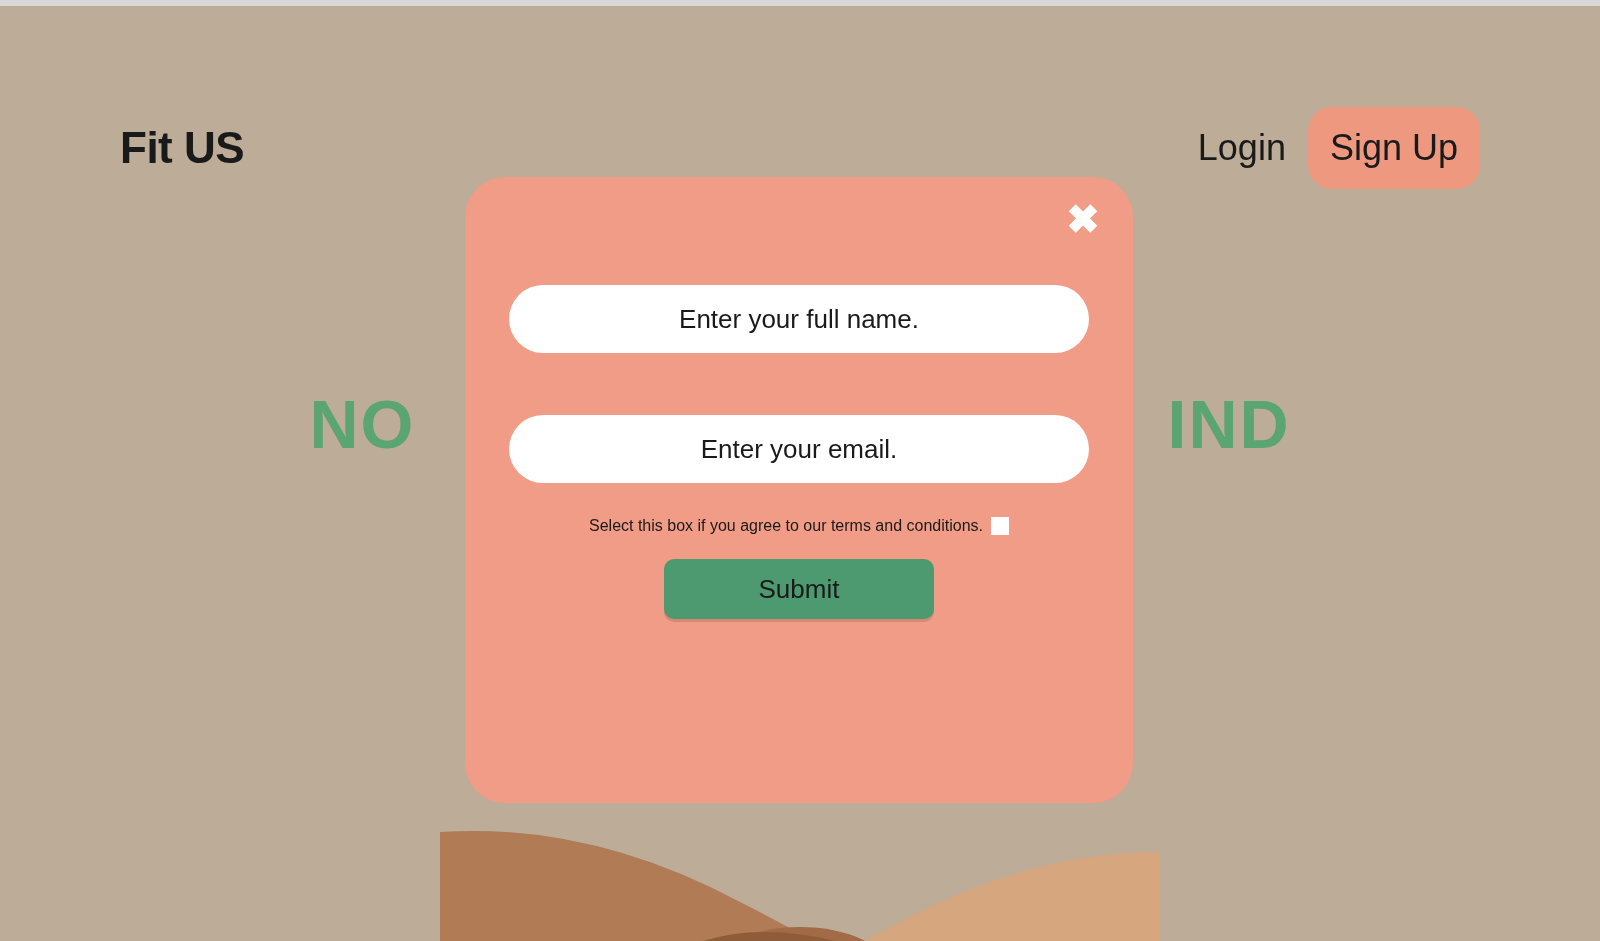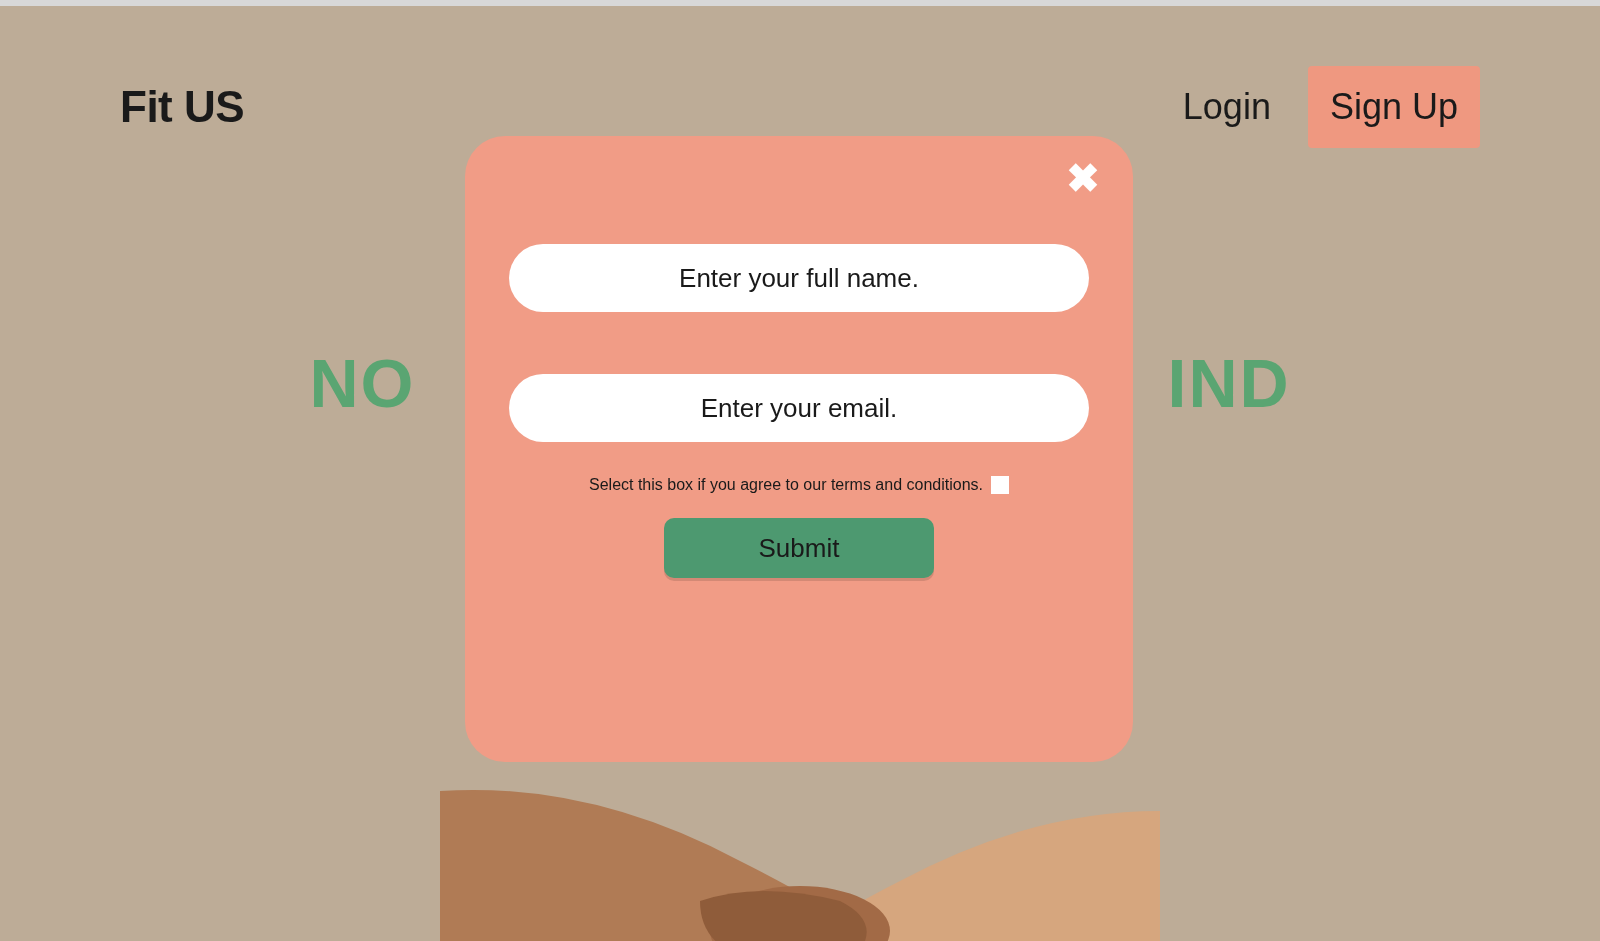--- a/index.html
+++ b/index.html
@@ -23,48 +23,49 @@
     .page {
       position: relative;
       width: 100%;
       height: 935px;
     }
     .header {
       display: flex;
       justify-content: space-between;
       align-items: center;
       padding: 60px 120px 0 120px;
+      margin-top: 41px;
     }
     .brand {
       font-size: 44px;
       font-weight: 700;
       color: #1a1a1a;
       letter-spacing: -0.5px;
     }
     .nav {
       display: flex;
       align-items: center;
-      gap: 37px;
+      gap: 22px;
     }
     .nav-login {
       font-size: 36px;
       font-weight: 400;
       color: #1a1a1a;
       background: transparent;
       border: none;
       cursor: pointer;
       font-family: inherit;
     }
     .nav-signup {
       font-size: 36px;
       font-weight: 400;
       color: #1a1a1a;
       background: #ef9880;
       border: none;
-      border-radius: 4px;
+      border-radius: 24px;
       padding: 20px 22px;
       cursor: pointer;
       font-family: inherit;
     }
     .hero-text {
       position: absolute;
       top: 338px;
       left: 50%;
       transform: translateX(-50%);
       white-space: nowrap;

